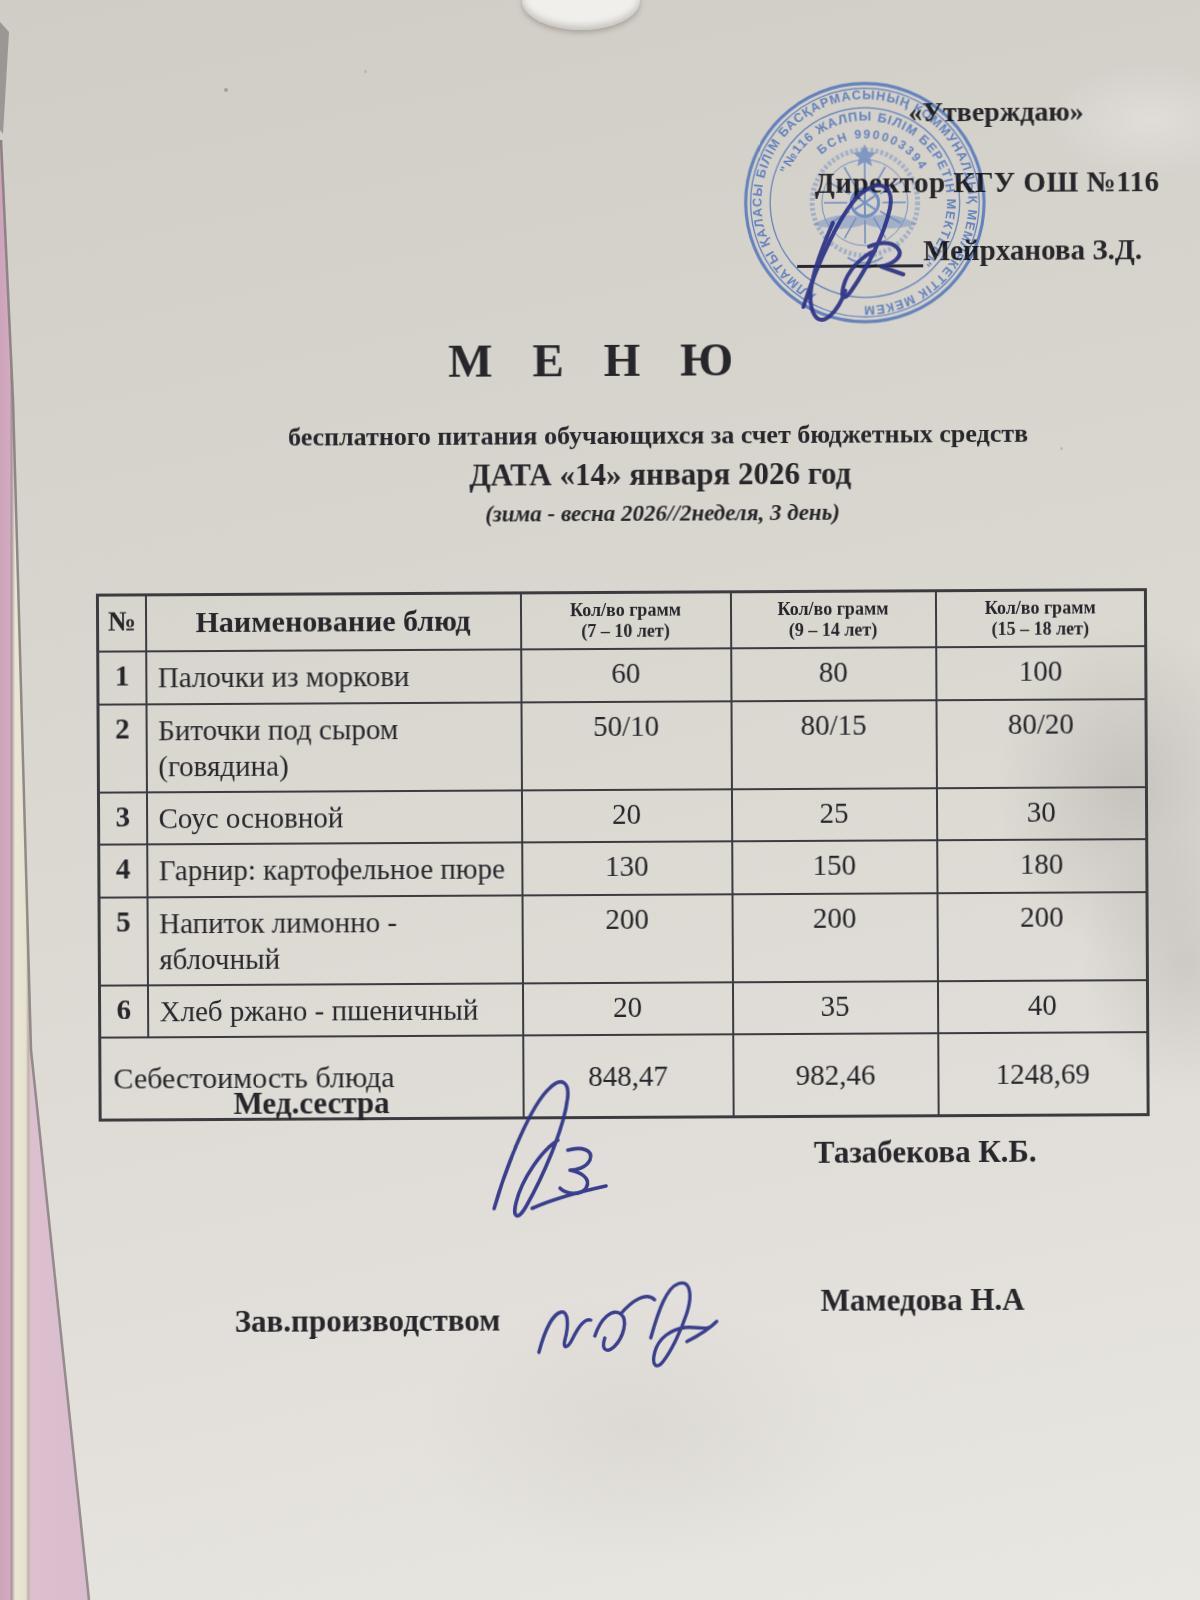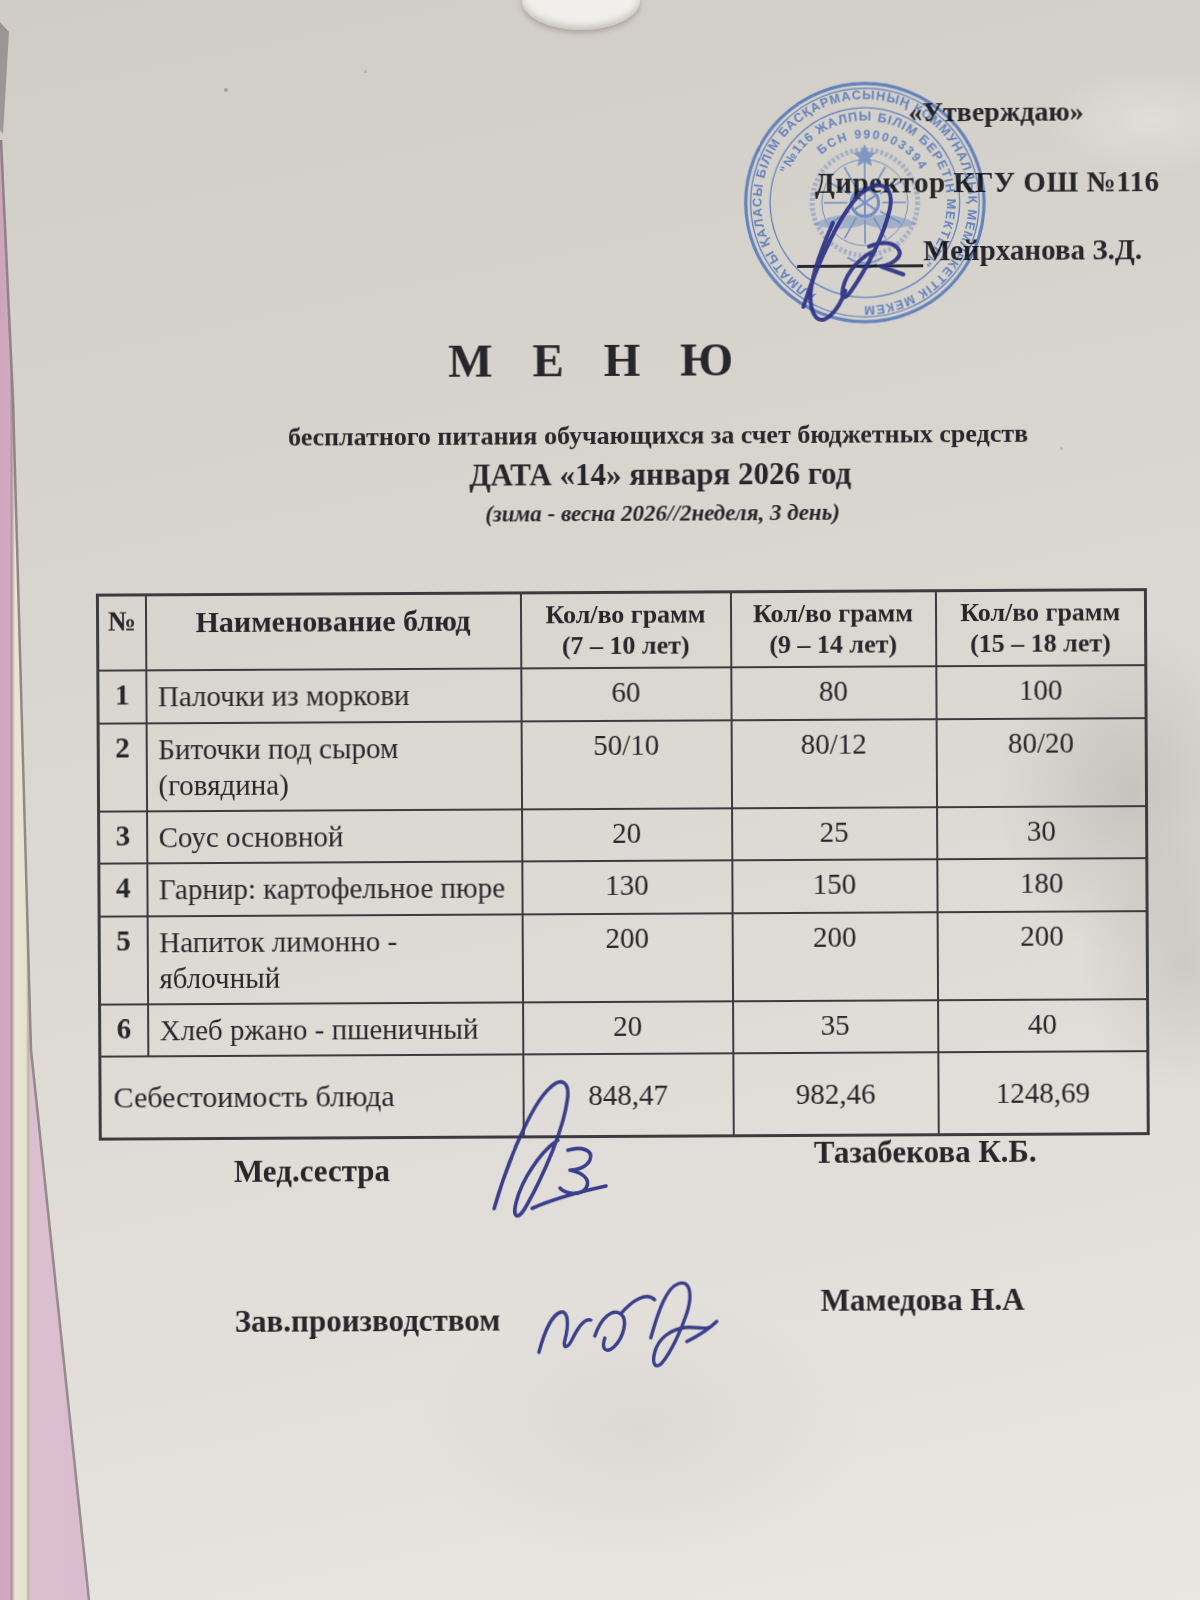--- a/index.html
+++ b/index.html
@@ -55,29 +55,29 @@
   .subtitle{left:60px;top:421px;width:1200px;text-align:center;font-size:26px;}
   .date-line{left:62px;top:457px;width:1200px;text-align:center;font-size:31px;}
   .week-line{left:64px;top:501px;width:1200px;text-align:center;font-size:23px;font-style:italic;}
   table.menu{
     position:absolute;left:97px;top:591px;width:1048px;
     border-collapse:collapse;table-layout:fixed;
     font-size:29px;
     border:3px solid #3b3b40;
   }
   table.menu th,table.menu td{border:2px solid #3b3b40;}
-  table.menu th{font-size:26px;line-height:1.18;padding:6px 2px 6px;vertical-align:top;text-align:center;}
+  table.menu th{font-size:18px;line-height:1.18;padding:6px 2px 6px;vertical-align:top;text-align:center;}
   table.menu th.name-h{font-size:30px;padding-top:8px;}
   table.menu th.num-h{font-size:28px;padding-top:8px;}
   td.num{text-align:center;font-weight:bold;vertical-align:top;padding:7px 2px;}
   td.dish{text-align:left;vertical-align:top;padding:7px 6px 7px 11px;white-space:pre-line;line-height:1.25;}
   td.val{text-align:center;vertical-align:top;padding:7px 2px;}
   tr.tfoot td{height:66px;vertical-align:middle;}
   td.cost-label{text-align:left;padding-left:12px;font-size:30px;}
-  .sig-role1{left:232px;top:1152px;font-size:31px;text-align:right;}
+  .sig-role1{left:232px;top:1084px;font-size:31px;text-align:right;}
   .sig-name1{left:812px;top:1136px;font-size:31px;}
   .sig-role2{left:232px;top:1302px;font-size:31px;}
   .sig-name2{left:818px;top:1284px;font-size:31px;}
   .stamp text{font-family:"Liberation Sans","DejaVu Sans",sans-serif;font-weight:bold;fill:#4d73ba;}
   .ring-t{font-size:13px;letter-spacing:1.1px;}
   .ring-b{font-size:12.5px;letter-spacing:2px;}
 </style>
 </head>
 <body>
 
@@ -176,21 +176,21 @@
       <td class="dish">Палочки из моркови</td>
       <td class="val">60</td>
       <td class="val">80</td>
       <td class="val">100</td>
     </tr>
     <tr>
       <td class="num">2</td>
       <td class="dish">Биточки под сыром
 (говядина)</td>
       <td class="val">50/10</td>
-      <td class="val">80/12</td>
+      <td class="val">80/15</td>
       <td class="val">80/20</td>
     </tr>
     <tr>
       <td class="num">3</td>
       <td class="dish">Соус основной</td>
       <td class="val">20</td>
       <td class="val">25</td>
       <td class="val">30</td>
     </tr>
     <tr>

